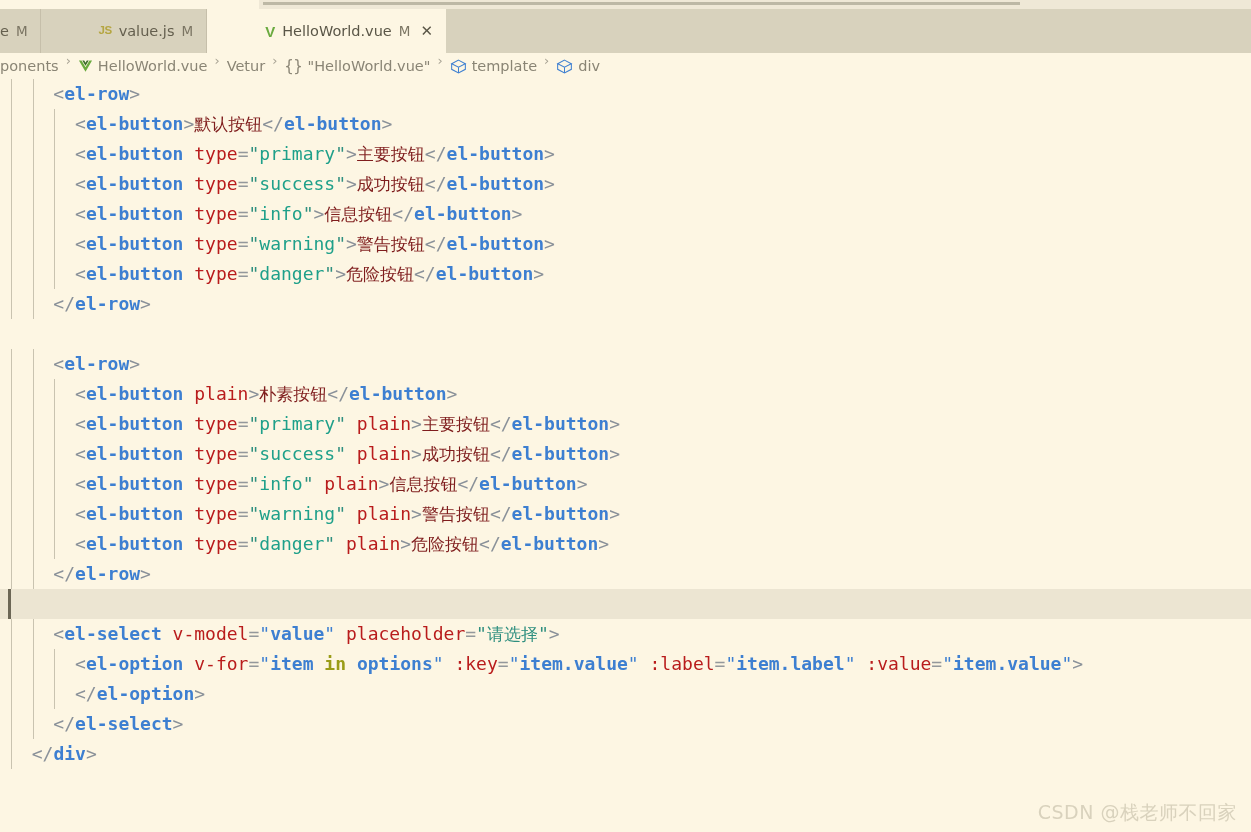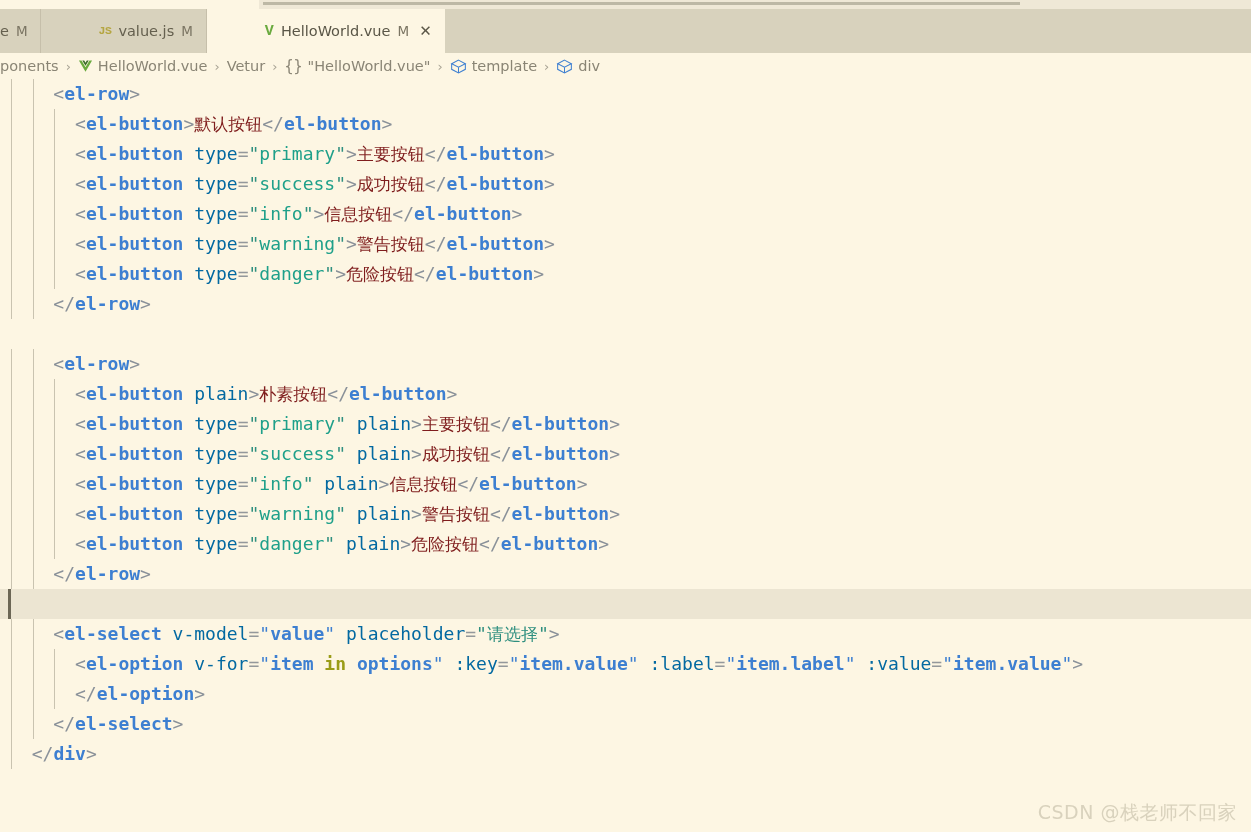--- a/index.html
+++ b/index.html
@@ -59,21 +59,21 @@
     padding-right: 12px;
   }
   .tab.active {
     background: #fdf6e3;
     color: #5a5647;
     border-right: 1px solid #d8d2bd;
   }
   .tab-icon {
     font-size: 12px;
     font-weight: bold;
-    font-family: Liberation Mono, monospace;
+    font-family: Liberation Sans, sans-serif;
     line-height: 1;
     display: inline-block;
     padding-left: 45px;
   }
   .tab-icon.js { color: #b5a642; font-size: 11.5px; letter-spacing: -0.5px;}
   .tab-icon.vue { color: #6aaa3f; font-size: 15px; }
   .tab-label { font-size: 14.5px; }
   .tab-mod { font-size: 13.5px; color: #7b7563; }
   .tab-close {
     font-size: 15px; color: #5a5647;
@@ -82,21 +82,20 @@
     font-family: "DejaVu Sans", sans-serif;
   }
   .tabbar-filler { flex: 1; background: #d8d2bd; }
 
   
   .breadcrumb {
     position: absolute; top: 53px; left: 0;
     width: 1251px; height: 26px;
     background: #fdf6e3;
     display: flex;
-    align-items: center;
     font-size: 14.5px;
     color: #8a8575;
     padding-left: 0;
     white-space: nowrap;
   }
   .bc-item { display: flex; align-items: center; gap: 5px; }
   .bc-sep { margin: 0 7px; color: #a8a394; font-size: 13px; }
   .bc-text { color: #8a8575; }
   .bc-ico { display: inline-flex; align-items: center; }
 
@@ -130,21 +129,21 @@
     position: absolute;
     top: 0;
     width: 1px;
     height: 30px;
     background: #c9c3b0;
   }
 
   
   .pun   { color: #8a9199; }
   .tag   { color: #3d7fd1; font-weight: bold; }
-  .attr  { color: #0369a1; }
+  .attr  { color: #b91c1c; }
   .eq    { color: #94989b; }
   .str   { color: #1fa08a; }
   .vjs   { color: #3d7fd1; font-weight: bold; }
   .kw    { color: #9a9c17; font-weight: bold; }
   .quot  { color: #2f8f7f; }
   .quotb { color: #3d7fd1; }
   .cjk   { font-family: "DejaVu Sans", sans-serif; color: #7f1d1d; font-size: 17px; }
   .cjkstr{ font-family: "DejaVu Sans", sans-serif; color: #2f8f7f; font-size: 17px; }
 
   

